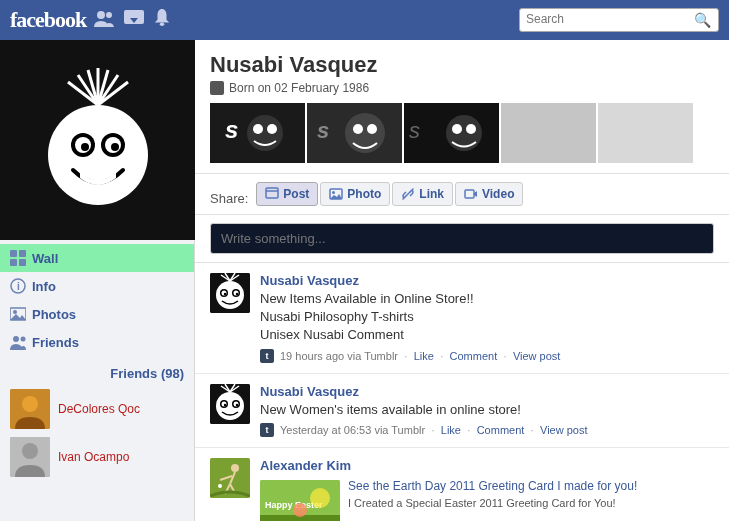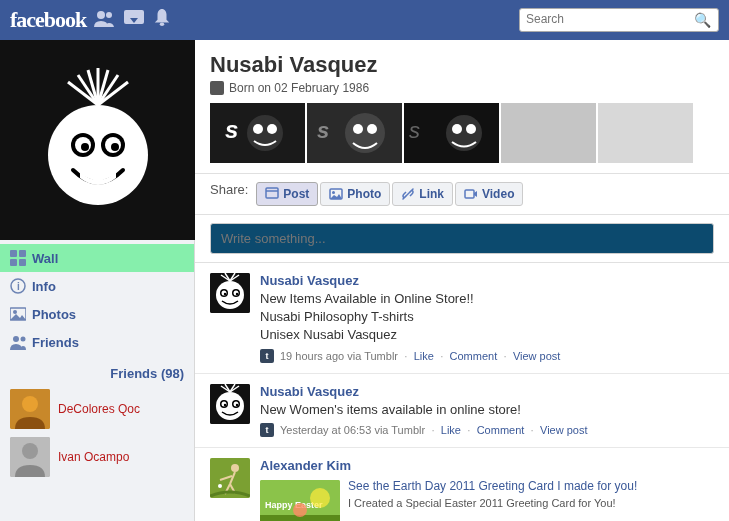--- a/index.html
+++ b/index.html
@@ -175,21 +175,21 @@
       flex-shrink: 0;
       overflow: hidden;
     }
     .photo-thumb.dark { background: #222; }
     .photo-thumb.darker { background: #444; }
     .photo-thumb.light { background: #bbb; }
     .photo-thumb.lighter { background: #d5d5d5; }
 
     #share-bar {
       display: flex;
-      align-items: flex-start;
+      align-items: flex-end;
       gap: 2px;
       padding: 8px 15px;
       border-top: 1px solid #e0e0e0;
       border-bottom: 1px solid #e0e0e0;
     }
     .share-label {
       color: #555;
       font-size: 13px;
       margin-right: 6px;
     }
@@ -215,21 +215,21 @@
       padding: 8px 15px;
       border-bottom: 1px solid #e0e0e0;
     }
     #write-input {
       width: 100%;
       padding: 7px 10px;
       border: 1px solid #ccc;
       border-radius: 3px;
       font-size: 13px;
       color: #aaa;
-      background: #0c4a6e;
+      background: #0f172a;
     }
 
     
     #posts {
       padding: 0;
     }
     .post-item {
       display: flex;
       gap: 10px;
       padding: 10px 15px;
@@ -543,21 +543,21 @@
             <circle cx="15" cy="21" r="1.2" fill="black"></circle>
             <circle cx="27" cy="21" r="1.2" fill="black"></circle>
             <path d="M12 28 Q20 34 28 28" stroke="black" stroke-width="1.5" fill="none"></path>
           </svg>
         </div>
         <div class="post-body">
           <span class="post-author">Nusabi Vasquez</span>
           <div class="post-text">
             <div>New Items Available in Online Store!!</div>
             <div>Nusabi Philosophy T-shirts</div>
-            <div>Unisex Nusabi Vasquez</div>
+            <div>Unisex Nusabi Comment</div>
           </div>
           <div class="post-meta">
             <span class="tumblr-icon">t</span>
             <span>19 hours ago via Tumblr</span>
             <span class="dot">·</span>
             <span class="post-link">Like</span>
             <span class="dot">·</span>
             <span class="post-link">Comment</span>
             <span class="dot">·</span>
             <span class="post-link">View post</span>

